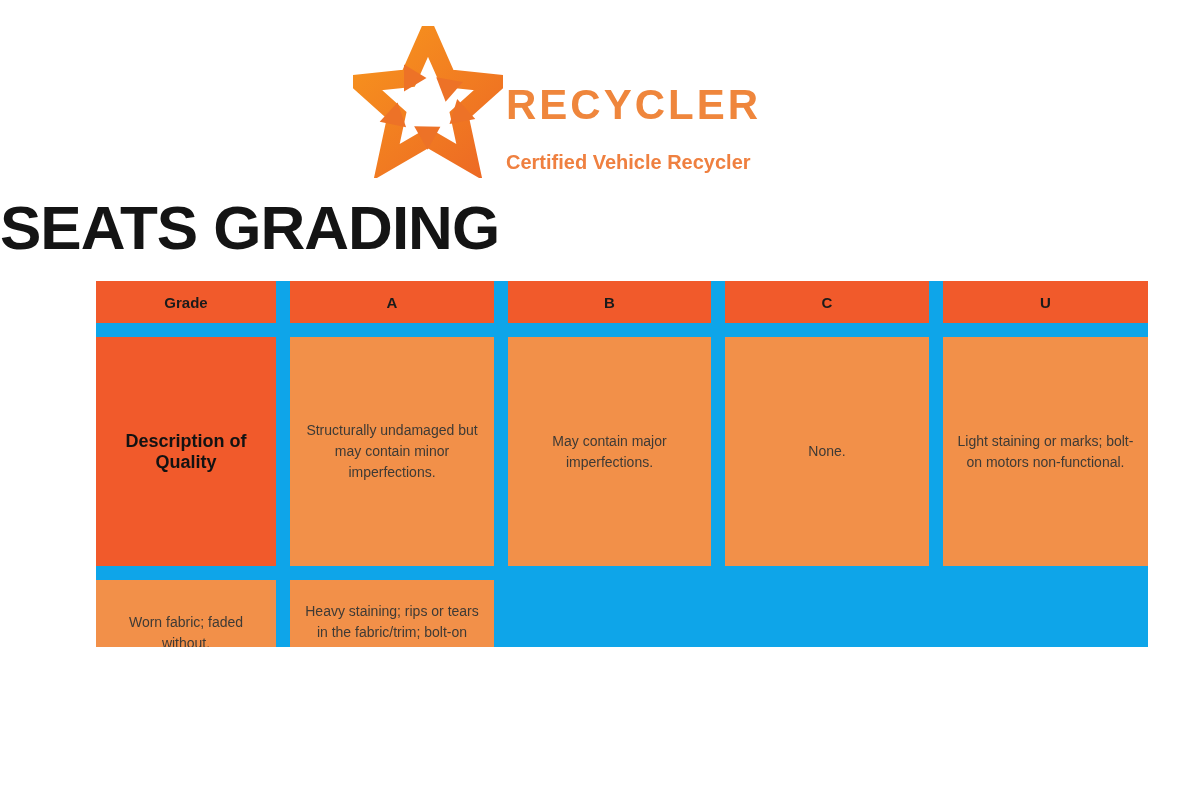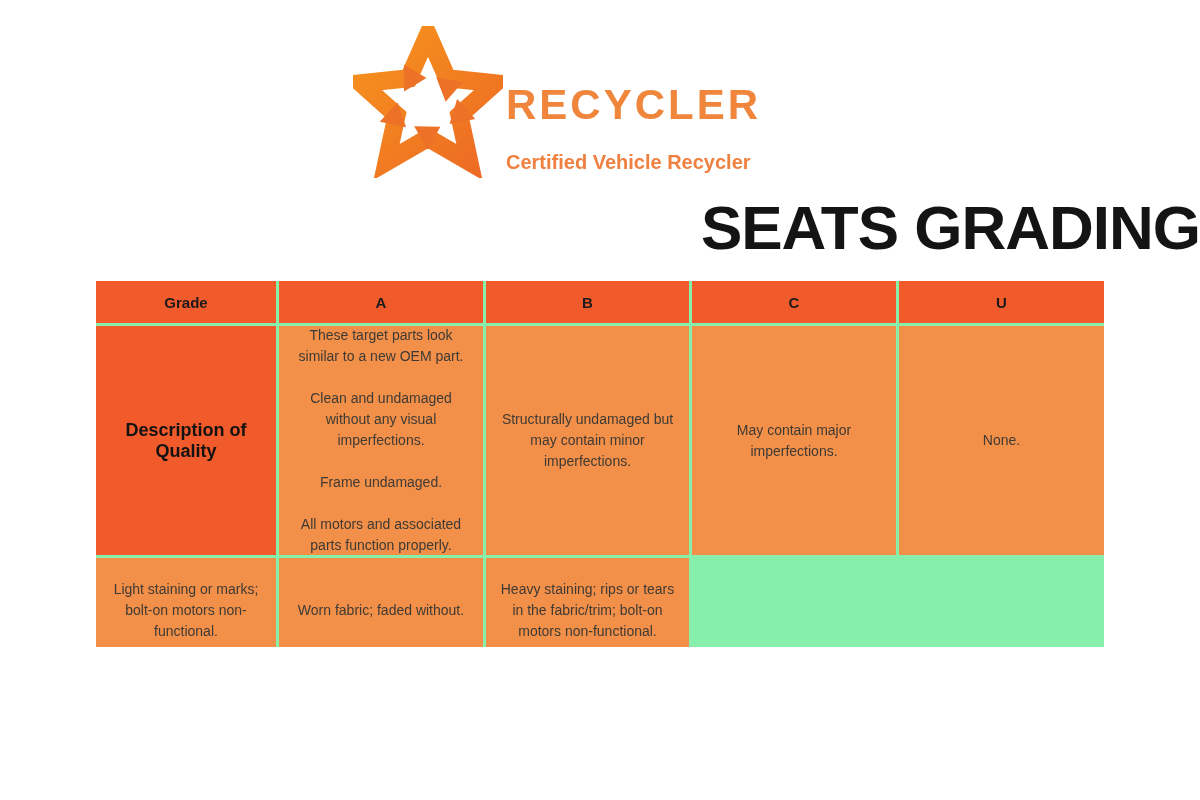--- a/index.html
+++ b/index.html
@@ -41,38 +41,38 @@
     color: #EF8040;
     line-height: 1;
   }
 
   
   .page-title {
     position: absolute;
     left: 0;
     right: 0;
     top: 197px;
-    text-align: right;
+    text-align: left;
     font-size: 62px;
     font-weight: bold;
     letter-spacing: -1px;
     color: #141414;
     line-height: 1;
   }
 
   
   .grading-table {
     position: absolute;
     left: 96px;
     top: 281px;
     display: grid;
     grid-template-columns: 180px 204px 203px 204px 205px;
     grid-template-rows: 42px 229px 105px;
-    gap: 3px;
-    background: #86efac;
+    gap: 14px;
+    background: #0ea5e9;
   }
   .cell {
     display: flex;
     align-items: center;
     justify-content: center;
     text-align: center;
   }
   .cell.header {
     background: #F15A2B;
     font-weight: bold;
@@ -126,27 +126,20 @@
 
   <div class="grading-table">
 
     <div class="cell header">Grade</div>
     <div class="cell header">A</div>
     <div class="cell header">B</div>
     <div class="cell header">C</div>
     <div class="cell header">U</div>
 
     <div class="cell rowlabel">Description of Quality</div>
-    <div class="cell body">These target parts look similar to a new OEM part.
-
-Clean and undamaged without any visual imperfections.
-
-Frame undamaged.
-
-All motors and associated parts function properly.</div>
     <div class="cell body">Structurally undamaged but may contain minor imperfections.</div>
     <div class="cell body">May contain major imperfections.</div>
 
     <div class="cell body">None.</div>
     <div class="cell body">Light staining or marks; bolt-on motors non-functional.</div>
     <div class="cell body">Worn fabric; faded without.</div>
     <div class="cell body">Heavy staining; rips or tears in the fabric/trim; bolt-on motors non-functional.</div>
 
   </div>
 </div>

